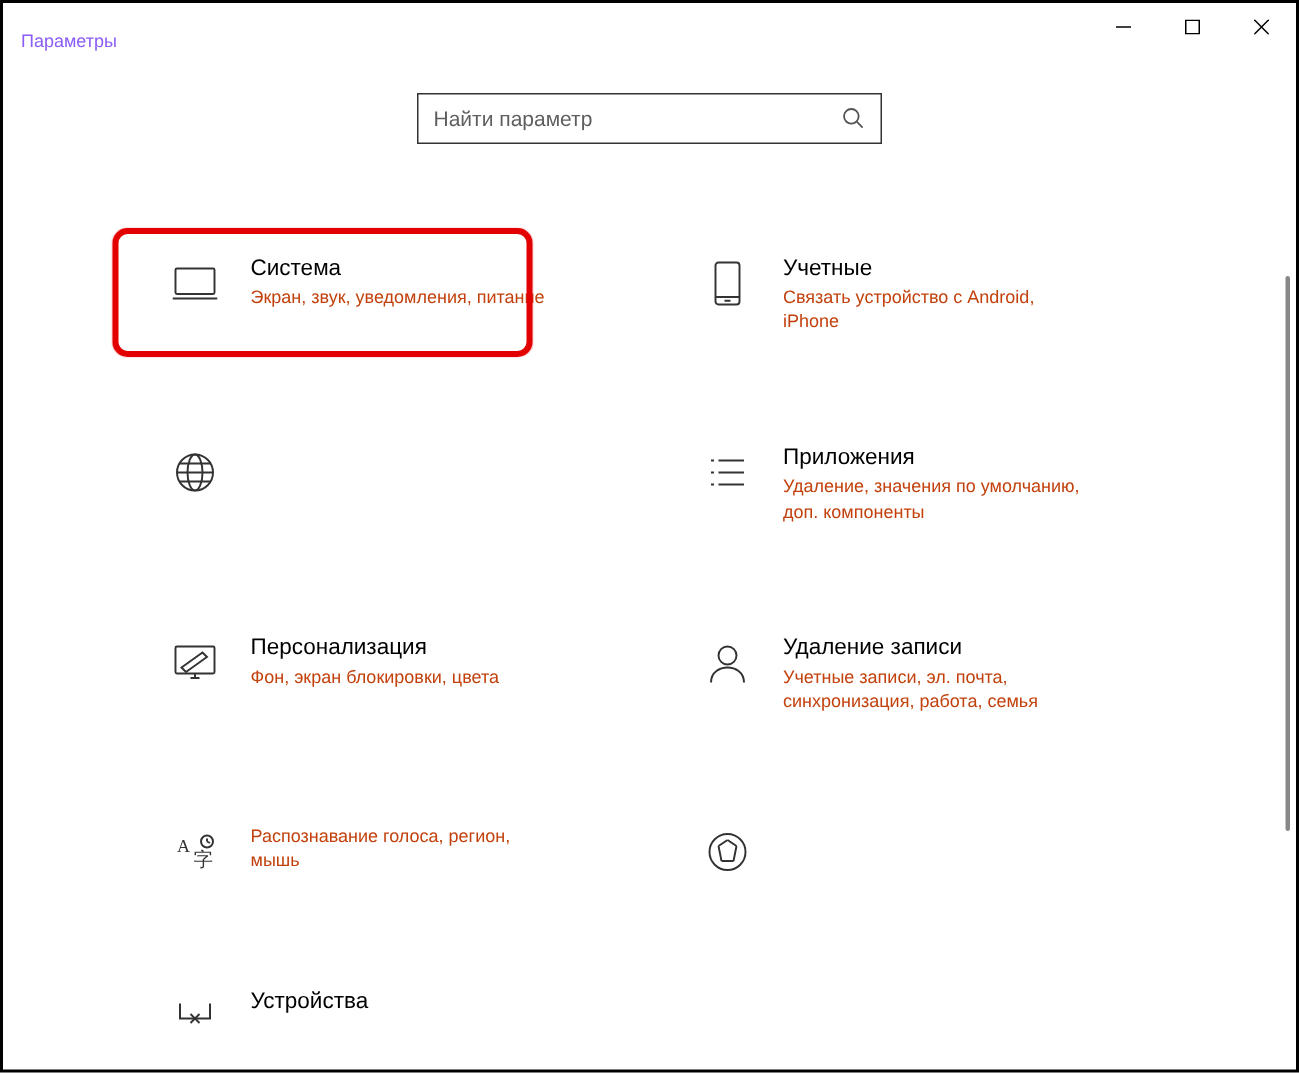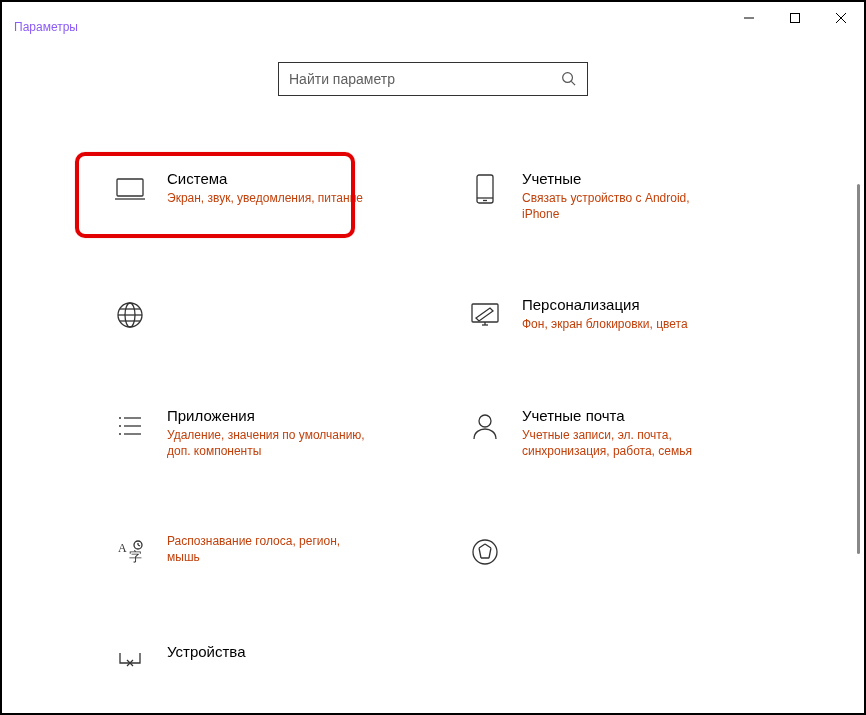--- a/index.html
+++ b/index.html
@@ -192,59 +192,59 @@
             <ellipse cx="14" cy="14" rx="5" ry="12"></ellipse>
             <line x1="2" y1="14" x2="26" y2="14"></line>
             <line x1="4" y1="8" x2="24" y2="8"></line>
             <line x1="4" y1="20" x2="24" y2="20"></line>
           </svg>
       </div>
     </div>
 
     <div class="tile">
       <div class="tile-icon">
-        <svg width="30" height="26" viewBox="0 0 30 26">
-            <rect x="2" y="2" width="26" height="18" rx="1"></rect>
-            <line x1="12" y1="23" x2="18" y2="23"></line>
-            <line x1="15" y1="20" x2="15" y2="23"></line>
-            <path d="M6 16 L20 6 L23 9 L9 19 Z"></path>
-          </svg>
-      </div>
-      <div class="tile-text">
-        <div class="tile-title">Персонализация</div>
-        <div class="tile-desc">Фон, экран блокировки, цвета</div>
-      </div>
-    </div>
-
-    <div class="tile">
-      <div class="tile-icon">
         <svg width="26" height="24" viewBox="0 0 26 24">
             <line x1="2" y1="4" x2="4" y2="4"></line>
             <line x1="7" y1="4" x2="24" y2="4"></line>
             <line x1="2" y1="12" x2="4" y2="12"></line>
             <line x1="7" y1="12" x2="24" y2="12"></line>
             <line x1="2" y1="20" x2="4" y2="20"></line>
             <line x1="7" y1="20" x2="24" y2="20"></line>
           </svg>
       </div>
       <div class="tile-text">
         <div class="tile-title">Приложения</div>
         <div class="tile-desc">Удаление, значения по умолчанию, доп. компоненты</div>
       </div>
     </div>
 
     <div class="tile">
       <div class="tile-icon">
+        <svg width="30" height="26" viewBox="0 0 30 26">
+            <rect x="2" y="2" width="26" height="18" rx="1"></rect>
+            <line x1="12" y1="23" x2="18" y2="23"></line>
+            <line x1="15" y1="20" x2="15" y2="23"></line>
+            <path d="M6 16 L20 6 L23 9 L9 19 Z"></path>
+          </svg>
+      </div>
+      <div class="tile-text">
+        <div class="tile-title">Персонализация</div>
+        <div class="tile-desc">Фон, экран блокировки, цвета</div>
+      </div>
+    </div>
+
+    <div class="tile">
+      <div class="tile-icon">
         <svg width="28" height="28" viewBox="0 0 28 28">
             <circle cx="14" cy="9" r="6"></circle>
             <path d="M3 27 C3 20 9 17 14 17 C19 17 25 20 25 27"></path>
           </svg>
       </div>
       <div class="tile-text">
-        <div class="tile-title">Учетные почта</div>
+        <div class="tile-title">Удаление записи</div>
         <div class="tile-desc">Учетные записи, эл. почта, синхронизация, работа, семья</div>
       </div>
     </div>
 
     <div class="tile">
       <div class="tile-icon">
         <svg width="30" height="26" viewBox="0 0 30 26">
             <text x="3" y="13" font-size="12" fill="#333" stroke="none" font-family="Segoe UI">A</text>
             <text x="14" y="22" font-size="13" fill="#333" stroke="none" font-family="Segoe UI">字</text>
             <circle cx="23" cy="6" r="4"></circle>

